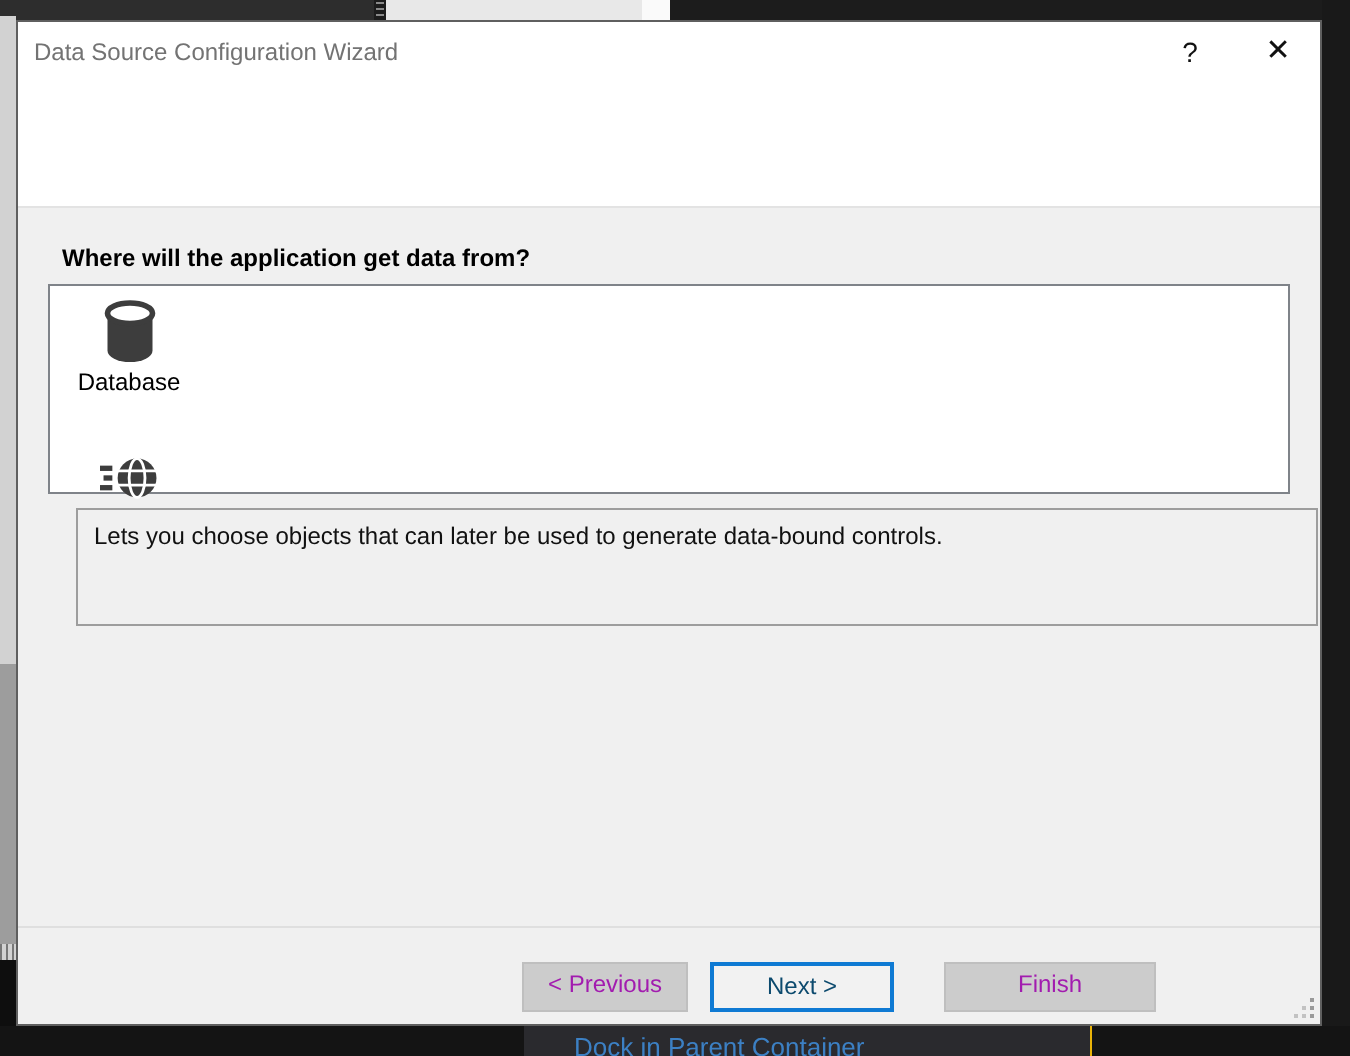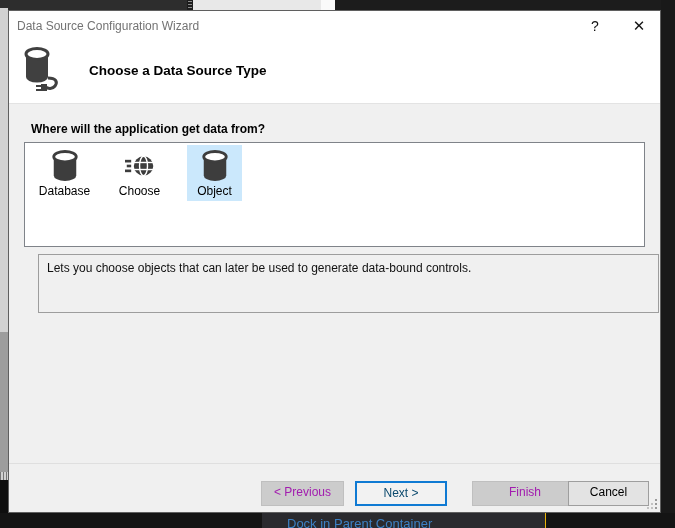--- a/index.html
+++ b/index.html
@@ -45,21 +45,21 @@
   .close-btn { left:608px; font-size:15px; }
   .header-row { display:flex; align-items:center; padding-left:12px; margin-top:4px; }
   .header-icon { width:40px; height:50px; flex:0 0 auto; }
   .header-title { margin-left:28px; font-weight:bold; font-size:13.5px; color:#000; }
 
   .question { position:absolute; left:22px; top:111px; font-weight:bold; font-size:12px; color:#000; }
 
   .listbox {
     position:absolute; left:15px; top:131px; width:621px; height:105px;
     background:#ffffff; border:1px solid #7f8389; box-sizing:border-box;
-    display:flex; padding:2px 0 0 12px; gap:20px;
+    display:flex; padding:2px 0 0 12px; gap:20px;flex-direction:column;
   }
   .source-item {
     width:55px; height:56px; box-sizing:border-box;
     display:flex; flex-direction:column; align-items:center; padding-top:5px;
   }
   .source-item.selected { background:#cbe8fc; }
   .source-icon { width:30px; height:32px; }
   .source-label { font-size:12px; color:#000; margin-top:2px; white-space:nowrap; }
 
   .descbox {
@@ -108,31 +108,20 @@
 
 <div class="dialog">
 
   <div class="dialog-top">
     <div class="titlebar">
       <span class="title">Data Source Configuration Wizard</span>
     </div>
     <span class="win-btn help-btn">?</span>
     <span class="win-btn close-btn">✕</span>
 
-    <div class="header-row">
-      <svg class="header-icon" viewBox="0 0 40 50">
-        <path d="M5 9 v23 a11 5.5 0 0 0 22 0 V9 z" fill="#404040"></path>
-        <ellipse cx="16" cy="9" rx="11" ry="5.5" fill="#ffffff" stroke="#404040" stroke-width="3"></ellipse>
-        <path d="M27 33 c8 0 10 4 7 8 c-2.5 3.2 -7 3 -9.5 1" stroke="#404040" stroke-width="3" fill="none"></path>
-        <rect x="20" y="39" width="6" height="7" fill="#404040"></rect>
-        <rect x="15" y="40" width="5" height="2" fill="#404040"></rect>
-        <rect x="15" y="44" width="5" height="2" fill="#404040"></rect>
-      </svg>
-      <span class="header-title">Choose a Data Source Type</span>
-    </div>
   </div>
 
   <div class="question">Where will the application get data from?</div>
 
   <div class="listbox">
 
     <div class="source-item">
       <svg class="source-icon" viewBox="0 0 32 34">
         <path d="M4 7 v20 a12 6 0 0 0 24 0 V7 z" fill="#3d3d3d"></path>
         <ellipse cx="16" cy="7" rx="12" ry="5.5" fill="#ffffff" stroke="#3d3d3d" stroke-width="3"></ellipse>
@@ -146,38 +135,30 @@
         <rect x="2" y="15.5" width="5" height="3" fill="#3d3d3d"></rect>
         <rect x="0" y="21" width="7" height="3" fill="#3d3d3d"></rect>
         <circle cx="21" cy="17" r="11" fill="#3d3d3d"></circle>
         <ellipse cx="21" cy="17" rx="4.5" ry="11" fill="none" stroke="#ffffff" stroke-width="1.6"></ellipse>
         <line x1="10" y1="13" x2="32" y2="13" stroke="#ffffff" stroke-width="1.6"></line>
         <line x1="10" y1="21" x2="32" y2="21" stroke="#ffffff" stroke-width="1.6"></line>
       </svg>
       <span class="source-label">Choose</span>
     </div>
 
-    <div class="source-item selected">
-      <svg class="source-icon" viewBox="0 0 32 34">
-        <path d="M4 7 v20 a12 6 0 0 0 24 0 V7 z" fill="#3d3d3d"></path>
-        <ellipse cx="16" cy="7" rx="12" ry="5.5" fill="#ffffff" stroke="#3d3d3d" stroke-width="3"></ellipse>
-      </svg>
-      <span class="source-label">Object</span>
-    </div>
 
   </div>
 
   <div class="descbox">Lets you choose objects that can later be used to generate data-bound controls.</div>
 
   <div class="separator"></div>
 
   <div class="btn btn-disabled btn-previous" aria-disabled="true">&lt; Previous</div>
   <div class="btn btn-default btn-next">Next &gt;</div>
   <div class="btn btn-disabled btn-finish" aria-disabled="true">Finish</div>
-  <div class="btn btn-normal btn-cancel">Cancel</div>
 
   <svg class="resize-grip" viewBox="0 0 11 11">
     <rect x="8" y="0" width="2" height="2" fill="#9a9a9a"></rect>
     <rect x="8" y="4" width="2" height="2" fill="#9a9a9a"></rect>
     <rect x="4" y="4" width="2" height="2" fill="#c2c2c2"></rect>
     <rect x="8" y="8" width="2" height="2" fill="#9a9a9a"></rect>
     <rect x="4" y="8" width="2" height="2" fill="#c2c2c2"></rect>
     <rect x="0" y="8" width="2" height="2" fill="#c2c2c2"></rect>
   </svg>
 

